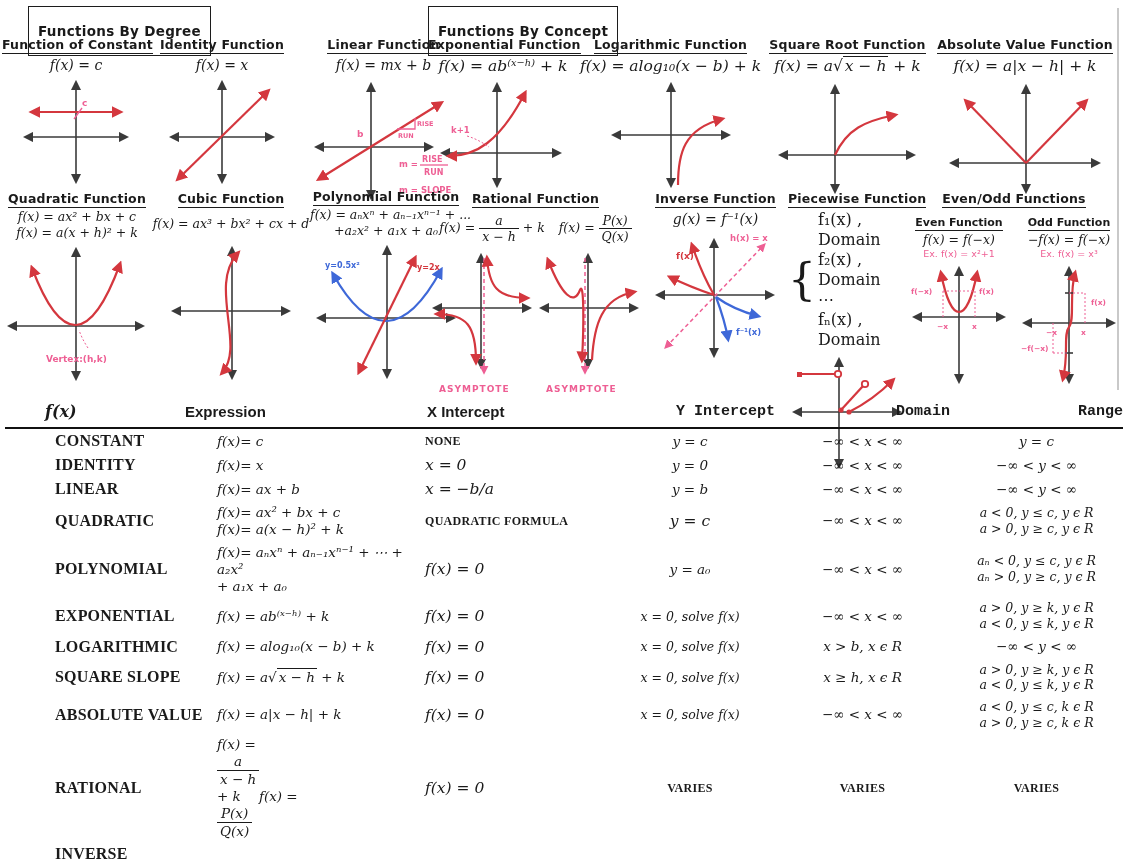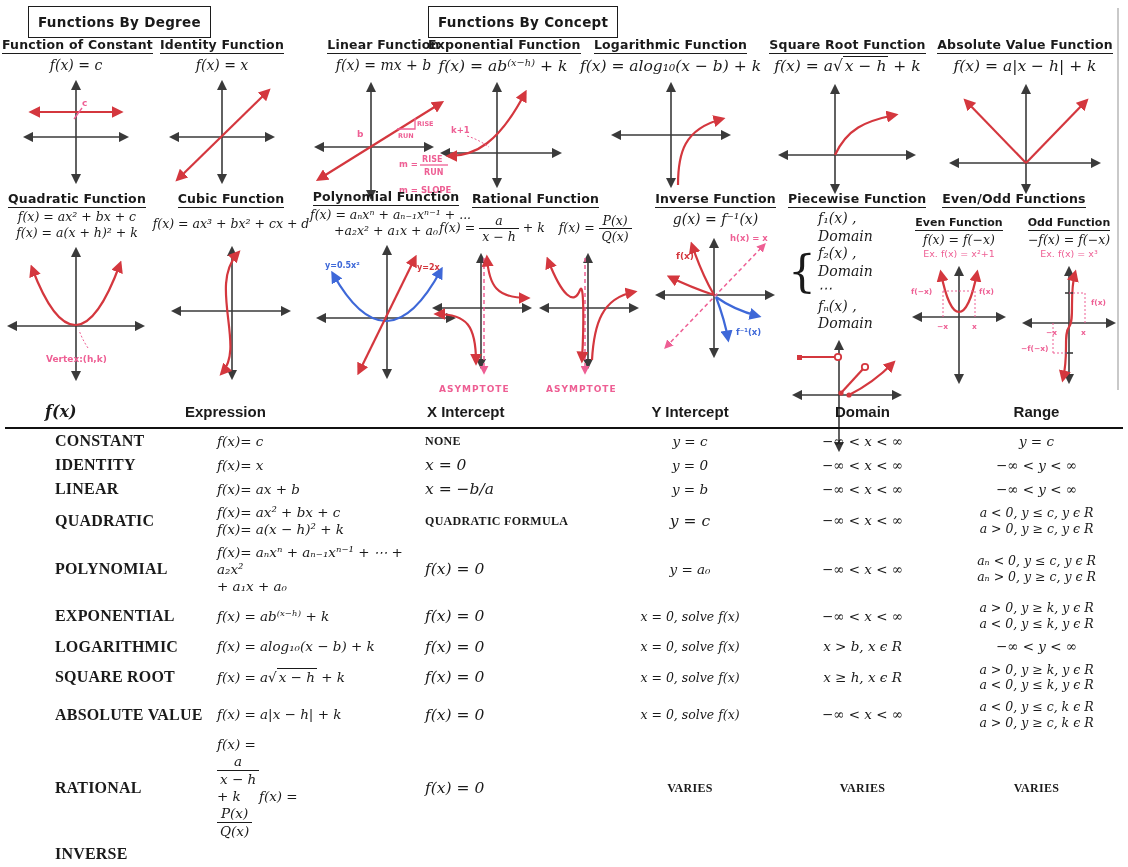--- a/index.html
+++ b/index.html
@@ -1,20 +1,20 @@
 <!DOCTYPE html>
 <html><head>
 <meta charset="utf-8">
 <style>
   html,body{margin:0;padding:0;background:#fff;}
   #page{position:relative;width:1128px;height:867px;background:#fff;overflow:hidden;
         font-family:"DejaVu Sans",sans-serif;color:#1a1a1a;}
   
   .card{position:absolute;text-align:center;}
-  .boxed{display:inline-block;border:1.8px solid #1c1c1c;padding:7px 9px;font-weight:bold;
+  .boxed{display:inline-block;border:1.8px solid #1c1c1c;padding:16px 9px;font-weight:bold;
          font-size:13.5px;letter-spacing:.3px;}
   .hw-title{display:inline-block;font-weight:bold;font-size:12.5px;letter-spacing:.2px;
             border-bottom:1.6px solid #1c1c1c;padding-bottom:1px;white-space:nowrap;text-align:center;}
   .formula{font-family:"DejaVu Serif",serif;font-style:italic;font-size:14px;margin-top:3px;white-space:nowrap;}
   .formula.big{font-size:15.5px;}
   .formula.small{font-size:12.5px;margin-top:1px;}
   svg{display:block;margin:2px auto 0;}
   .axis{stroke:#3a3a3a;stroke-width:1.6;fill:none;}
   .red{stroke:#d4373e;stroke-width:2.2;fill:none;}
   .blue{stroke:#3e68d8;stroke-width:2.2;fill:none;}
@@ -26,29 +26,29 @@
   .t-red{fill:#d4373e;font-weight:bold;}
   .t-blue{fill:#3e68d8;font-weight:bold;}
   .frame-edge{position:absolute;left:1117px;top:8px;width:2px;height:382px;background:#c9c9c9;}
   .frac{display:inline-block;vertical-align:middle;text-align:center;}
   .frac .num{display:block;border-bottom:1.2px solid #1a1a1a;padding:0 3px;}
   .frac .den{display:block;padding:0 3px;}
   .vinc{border-top:1.4px solid currentColor;padding:0 2px;}
   .pw{display:inline-flex;align-items:center;text-align:left;}
   .pw .brace{font-size:44px;font-weight:200;line-height:.85;margin-right:2px;font-family:"DejaVu Serif",serif;}
   .pw .lines{font-size:11px;font-weight:bold;}
-  .pw .lines .ln{font-family:"DejaVu Serif",serif;font-style:italic;font-weight:normal;font-size:14px;line-height:1.25;margin-top:32px;}
+  .pw .lines .ln{font-family:"DejaVu Serif",serif;font-weight:normal;font-size:16px;line-height:1.25;margin-top:32px;}
   .subhead{display:inline-block;font-weight:bold;font-size:11px;border-bottom:1.4px solid #1c1c1c;padding-bottom:1px;}
   .ex{color:#ee5f94;font-weight:normal;font-size:9.5px;margin-top:1px;}
   
   .sheet{position:absolute;left:0;top:398px;width:1128px;}
   table{border-collapse:collapse;table-layout:fixed;width:1118px;margin-left:5px;}
   th{border-bottom:2px solid #111;padding:4px 0 6px;font-size:15px;font-weight:600;
      font-family:"Liberation Sans",sans-serif;text-align:left;}
-  th.c{text-align:center;}
+  th.c{text-align:right;font-family:Liberation Mono, monospace;}
   th .fx{font-family:"DejaVu Serif",serif;font-style:italic;font-weight:600;font-size:16px;}
   td{padding:3px 0;vertical-align:middle;font-size:13px;}
   td.rname{font-family:"Liberation Serif",serif;font-weight:bold;font-size:16px;
            letter-spacing:.2px;padding-left:50px;white-space:nowrap;}
   td.rexpr{padding-left:62px;}
   td.rxint{padding-left:10px;}
   td.c{text-align:center;}
   .math{font-family:"DejaVu Serif",serif;font-style:italic;font-size:13.5px;white-space:pre-line;line-height:1.25;}
   .math-lg{font-family:"DejaVu Serif",serif;font-style:italic;font-size:15.5px;}
   .math-sm{font-family:"DejaVu Serif",serif;font-style:italic;font-size:12.5px;}
@@ -401,21 +401,21 @@
     </tr>
     <tr>
       <td class="rname">LOGARITHMIC</td>
       <td class="rexpr"><span class="math">f(x) = alog₁₀(x − b) + k</span></td>
       <td class="rxint"><span class="math-lg">f(x) = 0</span></td>
       <td class="c"><span class="math-sm">x = 0, solve f(x)</span></td>
       <td class="c"><span class="math">x &gt; b, x ϵ R</span></td>
       <td class="c"><span class="math">−∞ &lt; y &lt; ∞</span></td>
     </tr>
     <tr>
-      <td class="rname">SQUARE ROOT</td>
+      <td class="rname">SQUARE SLOPE</td>
       <td class="rexpr"><span class="math"><span>f(x) = a√</span><span class="vinc">x − h</span><span> + k</span></span></td>
       <td class="rxint"><span class="math-lg">f(x) = 0</span></td>
       <td class="c"><span class="math-sm">x = 0, solve f(x)</span></td>
       <td class="c"><span class="math">x ≥ h, x ϵ R</span></td>
       <td class="c"><span class="math-sm pre">a &gt; 0, y ≥ k, y ϵ R
 a &lt; 0, y ≤ k, y ϵ R</span></td>
     </tr>
     <tr>
       <td class="rname">ABSOLUTE VALUE</td>
       <td class="rexpr"><span class="math">f(x) = a|x − h| + k</span></td>

